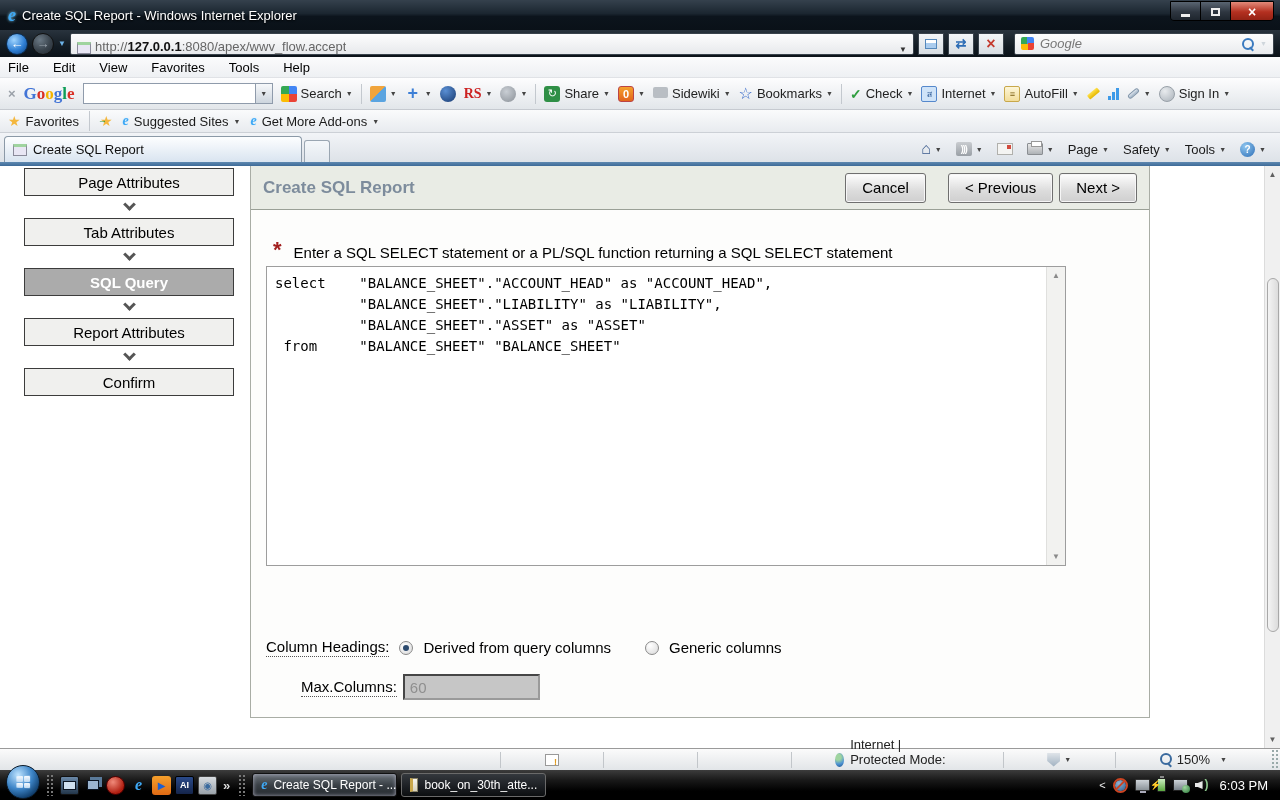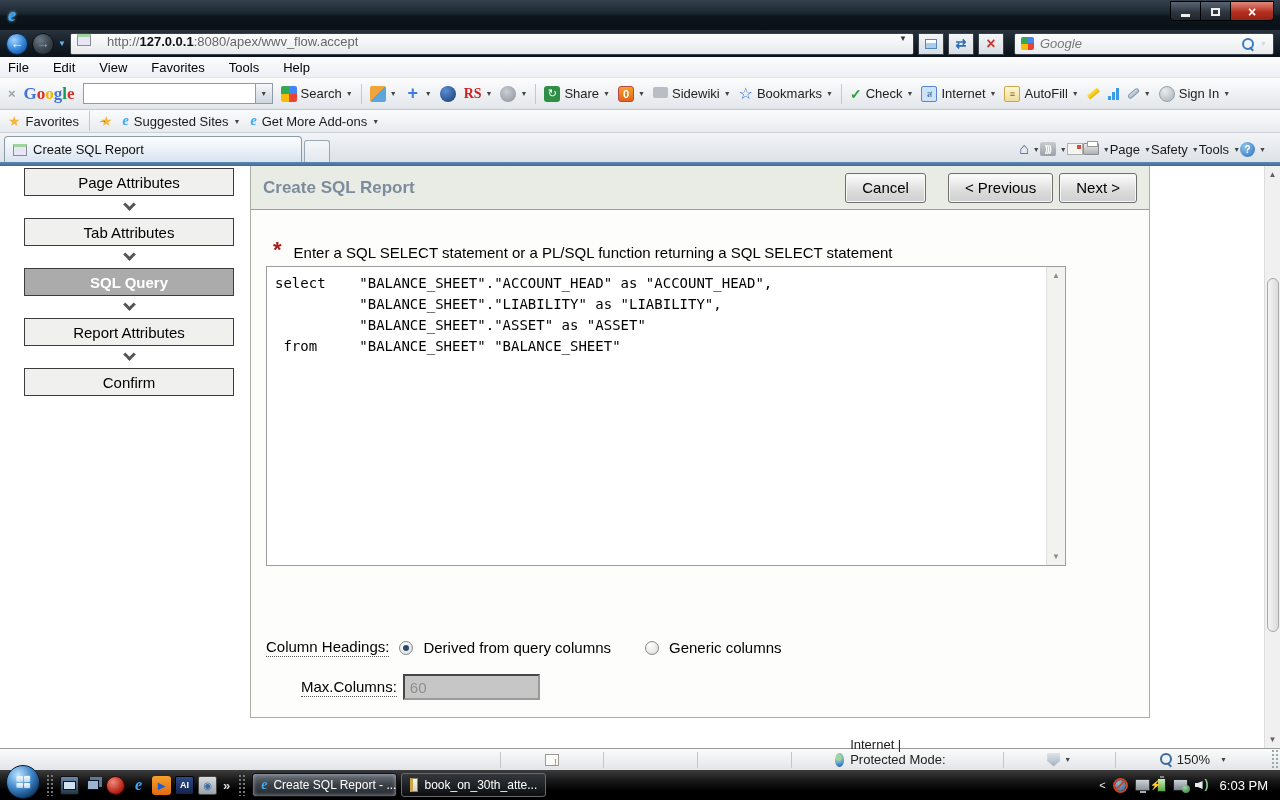--- a/index.html
+++ b/index.html
@@ -28,21 +28,21 @@
   .navbar { position:absolute; top:30px; left:0; width:1280px; height:27px;
     background:linear-gradient(#29333d,#131c24 60%,#0b1219); display:flex; align-items:center; padding:0 6px; gap:4px; }
   .nav-circle { width:22px; height:22px; border-radius:50%; display:flex; align-items:center; justify-content:center;
     font-size:13px; font-weight:bold; color:#fff; cursor:pointer; }
   .nav-back { background:radial-gradient(circle at 35% 30%, #9fd4ff, #2f7fd4 55%, #0b3d7a); border:1px solid #0a2c50; }
   .nav-fwd { background:radial-gradient(circle at 35% 30%, #6a7884, #39434c 55%, #222a31); border:1px solid #111; color:#9aa4ad; }
   .nav-back::before { content:"\2190"; } .nav-fwd::before { content:"\2192"; }
   .nav-caret { color:#6db3e8; font-size:8px; }
   .nav-caret::before, .caret::after { content:"\25BC"; }
   .addr-field { flex:1; height:22px; background:linear-gradient(#fdfdfd,#e7e9ec); border:1px solid #39424b;
-    border-radius:2px; display:flex; align-items:flex-start; padding:0 6px; gap:16px; color:#333; cursor:text; }
+    border-radius:2px; display:flex; align-items:flex-end; padding:0 6px; gap:4px; color:#333; cursor:text; }
   .favicon-page { width:14px; height:12px; background:#e8e6f4; border:1px solid #8a8a9a; border-top:3px solid #9fd49f; }
   .addr-url { font-size:13px; color:#666; white-space:nowrap; overflow:hidden; }
   .addr-url b { color:#111; font-weight:bold; }
   .addr-caret { color:#333; font-size:8px; margin-left:auto; }
   .addr-caret::before { content:"\25BC"; }
   .nav-icon-btn { width:26px; height:22px; border:1px solid #39424b; background:linear-gradient(#f4f6f8,#d7dde2);
     display:flex; align-items:center; justify-content:center; cursor:pointer; }
   .compat-glyph { width:12px; height:10px; border:1px solid #5588bb; background:linear-gradient(#fff 40%, #aaccee 40%); }
   .refresh-glyph::before { content:"\21C4"; color:#2d6db5; font-weight:bold; font-size:13px; }
   .stop-glyph::before { content:"\00d7"; color:#c43a2e; font-weight:bold; font-size:16px; }
@@ -116,21 +116,21 @@
   .fav-ie .ie-glyph { font-size:14px; text-shadow:0 0 2px #bfe4ff; }
 
   
   .tabrow { position:absolute; top:133px; left:0; width:1280px; height:29px;
     background:linear-gradient(#f2f4f7,#dde2e8); display:flex; align-items:flex-end; padding:0 4px; }
   .tab-active { width:298px; height:26px; border:1px solid #8b99a7; border-bottom:none; border-radius:4px 4px 0 0;
     background:linear-gradient(#fdfeff,#d9e4f0); display:flex; align-items:center; gap:6px; padding:0 8px;
     font-size:13px; color:#111; cursor:pointer; }
   .tab-stub { width:26px; height:22px; border:1px solid #9aa6b2; border-bottom:none; border-radius:3px 3px 0 0;
     background:linear-gradient(#f4f7fa,#e2e8ee); margin-left:2px; cursor:pointer; }
-  .cmdbar { margin-left:auto; display:flex; align-items:center; padding-right:10px; padding-bottom:4px; }
+  .cmdbar { margin-left:auto; display:flex; align-items:center; gap:14px; padding-right:10px; padding-bottom:4px; }
   .cmd-item { display:flex; align-items:center; gap:4px; font-size:13px; color:#1a1a1a; cursor:pointer; }
   .ic-home::before { content:"\2302"; font-size:16px; color:#3a5a8c; font-weight:bold; }
   .ic-feed { width:16px; height:14px; background:linear-gradient(#c9ccd0,#9aa0a6); border-radius:2px; color:#fff; display:inline-flex; align-items:center; justify-content:center; font-size:9px; font-weight:bold; }
   .ic-feed::before { content:")))"; letter-spacing:-1px; }
   .ic-mail { width:16px; height:12px; background:#f4f4f2; border:1px solid #b0b0ac; position:relative; }
   .ic-mail::after { content:""; position:absolute; right:1px; top:1px; width:4px; height:4px; background:#d24b3e; }
   .ic-print { width:16px; height:12px; background:linear-gradient(#e8e8e8,#aeb2b6); border:1px solid #8a8e92; border-radius:1px; position:relative; }
   .ic-print::before { content:""; position:absolute; left:3px; top:-3px; width:9px; height:4px; background:#fff; border:1px solid #999; }
   .ic-help { width:15px; height:15px; border-radius:50%; background:radial-gradient(circle at 35% 30%, #8ec6f0, #2d6db5); color:#fff; display:inline-flex; align-items:center; justify-content:center; font-weight:bold; font-size:10px; }
   .ic-help::before { content:"?"; }
@@ -261,20 +261,21 @@
   .ic-speaker::after { content:")"; position:absolute; right:0; top:-1px; color:#8fc88f; font-size:12px; font-weight:bold; }
   .clock { color:#fff; font-size:13px; margin-left:4px; }
 </style>
 </head>
 <body>
 
 <div id="screen">
 
   <div class="titlebar">
     <span class="ie-glyph">e</span>
+    <span class="title-text">Create SQL Report - Windows Internet Explorer</span>
     <div class="win-controls">
       <div class="win-btn">
           <span class="glyph-min"></span>
         </div>
       <div class="win-btn">
           <span class="glyph-restore"></span>
         </div>
       <div class="win-btn close glyph-close"></div>
     </div>
   </div>

